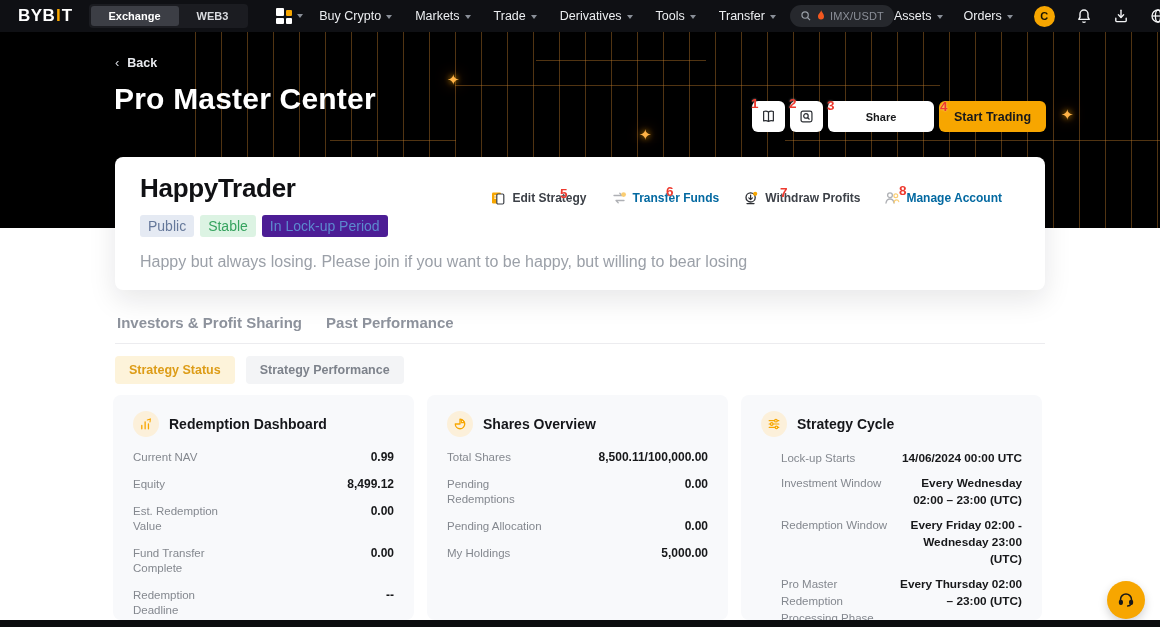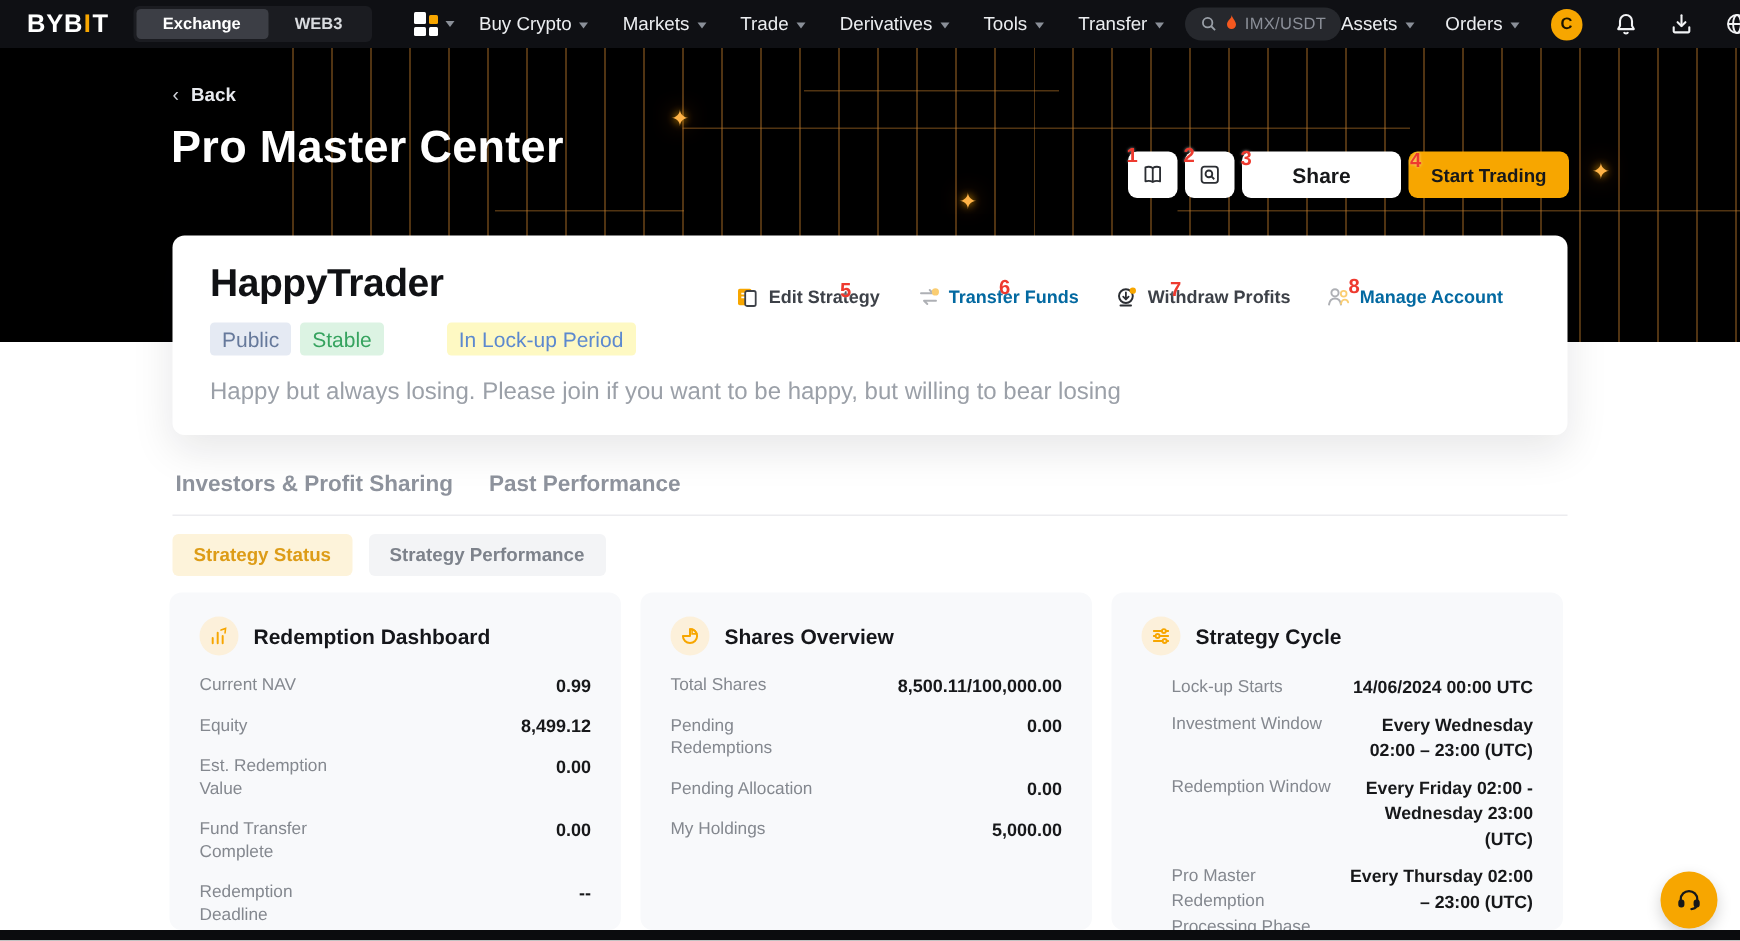--- a/index.html
+++ b/index.html
@@ -44,32 +44,32 @@
   .sparkle{ position:absolute; color:#ffb347; font-size:15px; line-height:0;
     text-shadow:0 0 6px rgba(247,166,0,.95), 0 0 14px rgba(247,120,0,.7); }
   .back-row{ position:absolute; left:115px; top:23px; display:flex; align-items:center; gap:8px;
     color:#e8eaee; font-size:12.5px; font-weight:700; cursor:pointer; background:none; border:0; font-family:inherit;}
   .back-chevron{ font-size:13px; font-weight:400; color:#cfd2d8;}
   .hero-title{ position:absolute; left:114px; top:50px; font-size:30px; font-weight:800; color:#fff; letter-spacing:.2px;}
   .hero-actions{ position:absolute; left:752px; top:69px; display:flex; gap:5px; align-items:center;}
   .hbtn{ height:31px; background:#fff; border:0; border-radius:6px; cursor:pointer;
     display:flex; align-items:center; justify-content:center; font-family:inherit;}
   .hbtn.icon{ width:33px; }
-  .hbtn.share{ width:106px; font-size:14px; font-weight:700; color:#17181a;}
+  .hbtn.share{ width:106px; font-size:11px; font-weight:700; color:#17181a;}
   .hbtn.start{ width:107px; background:var(--accent); font-size:12.5px; font-weight:700; color:#17181a;}
 
   
   .card{ position:absolute; left:115px; top:157px; width:930px; height:133px; background:#fff;
     border-radius:8px; box-shadow:0 10px 28px rgba(20,22,26,.10); z-index:10;}
   .card-name{ position:absolute; left:25px; top:16px; font-size:26px; font-weight:800; letter-spacing:-.3px; color:#101114;}
   .badges{ position:absolute; left:25px; top:58px; display:flex; gap:6px;}
   .badge{ font-size:14px; padding:3px 8px; border-radius:3px; font-weight:400; white-space:nowrap;}
   .badge.slate{ background:#e5eaf3; color:#66799b; }
   .badge.green{ background:#dcf3e3; color:#36a35f; }
-  .badge.blue{ background:#fef9c3; color:#5c89cf;margin-left:36px; }
+  .badge.blue{ background:#4c1d95; color:#5c89cf; }
   .card-desc{ position:absolute; left:25px; top:96px; font-size:16px; color:#9ba0a8;}
   .card-actions{ position:absolute; right:43px; top:33px; display:flex; gap:24px; align-items:center;}
   .action{ display:flex; align-items:center; gap:6px; background:none; border:0; cursor:pointer;
     font-family:inherit; font-size:12px; font-weight:700; color:#3d4148; white-space:nowrap;}
   .action.disabled{ color:#0369a1; cursor:default;text-align:center;}
   .action.disabled svg{ opacity:.55; }
 
   
   .annotations{ position:absolute; left:0; top:0; width:1160px; height:627px; pointer-events:none; z-index:40;}
   .ann{ position:absolute; color:var(--ann); font-size:13.5px; font-weight:700; line-height:1;

